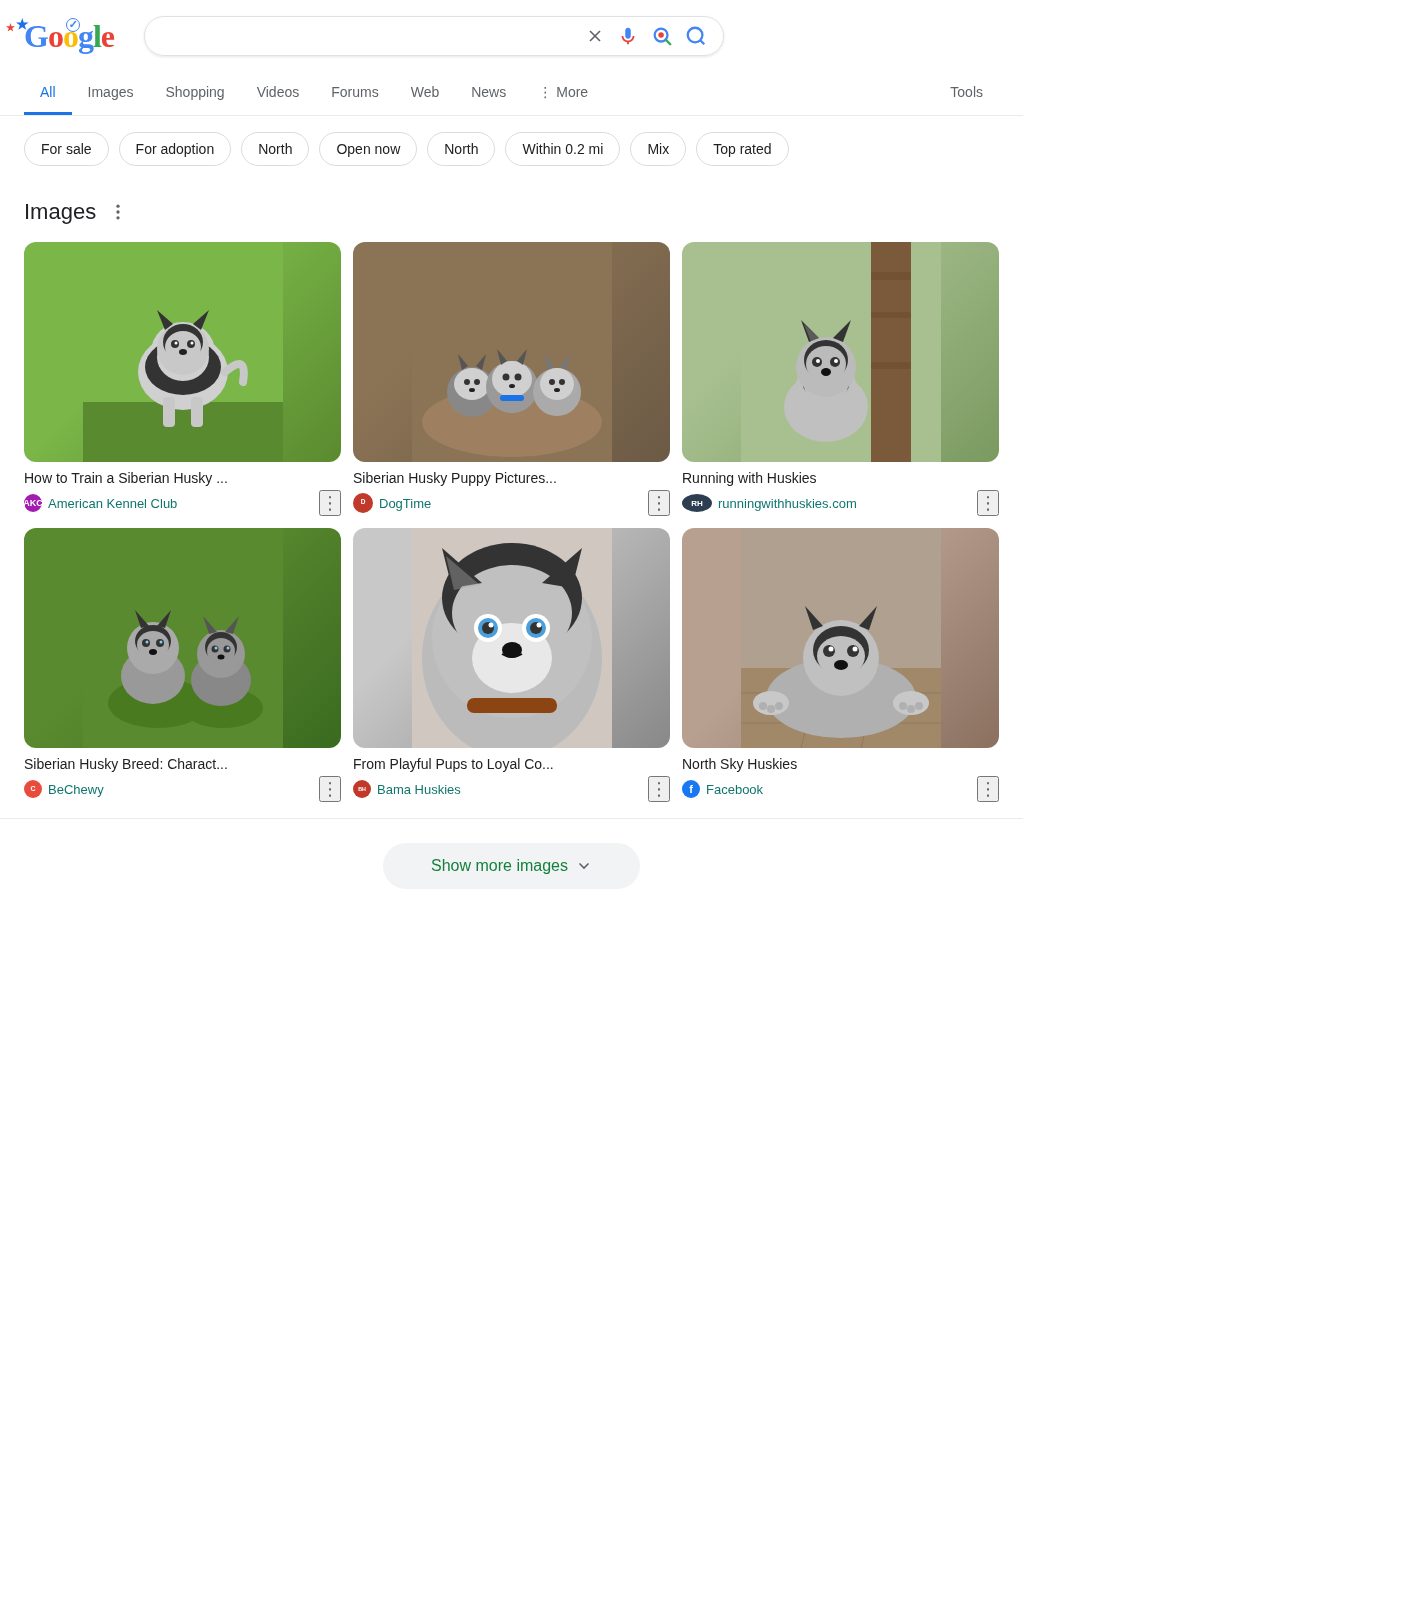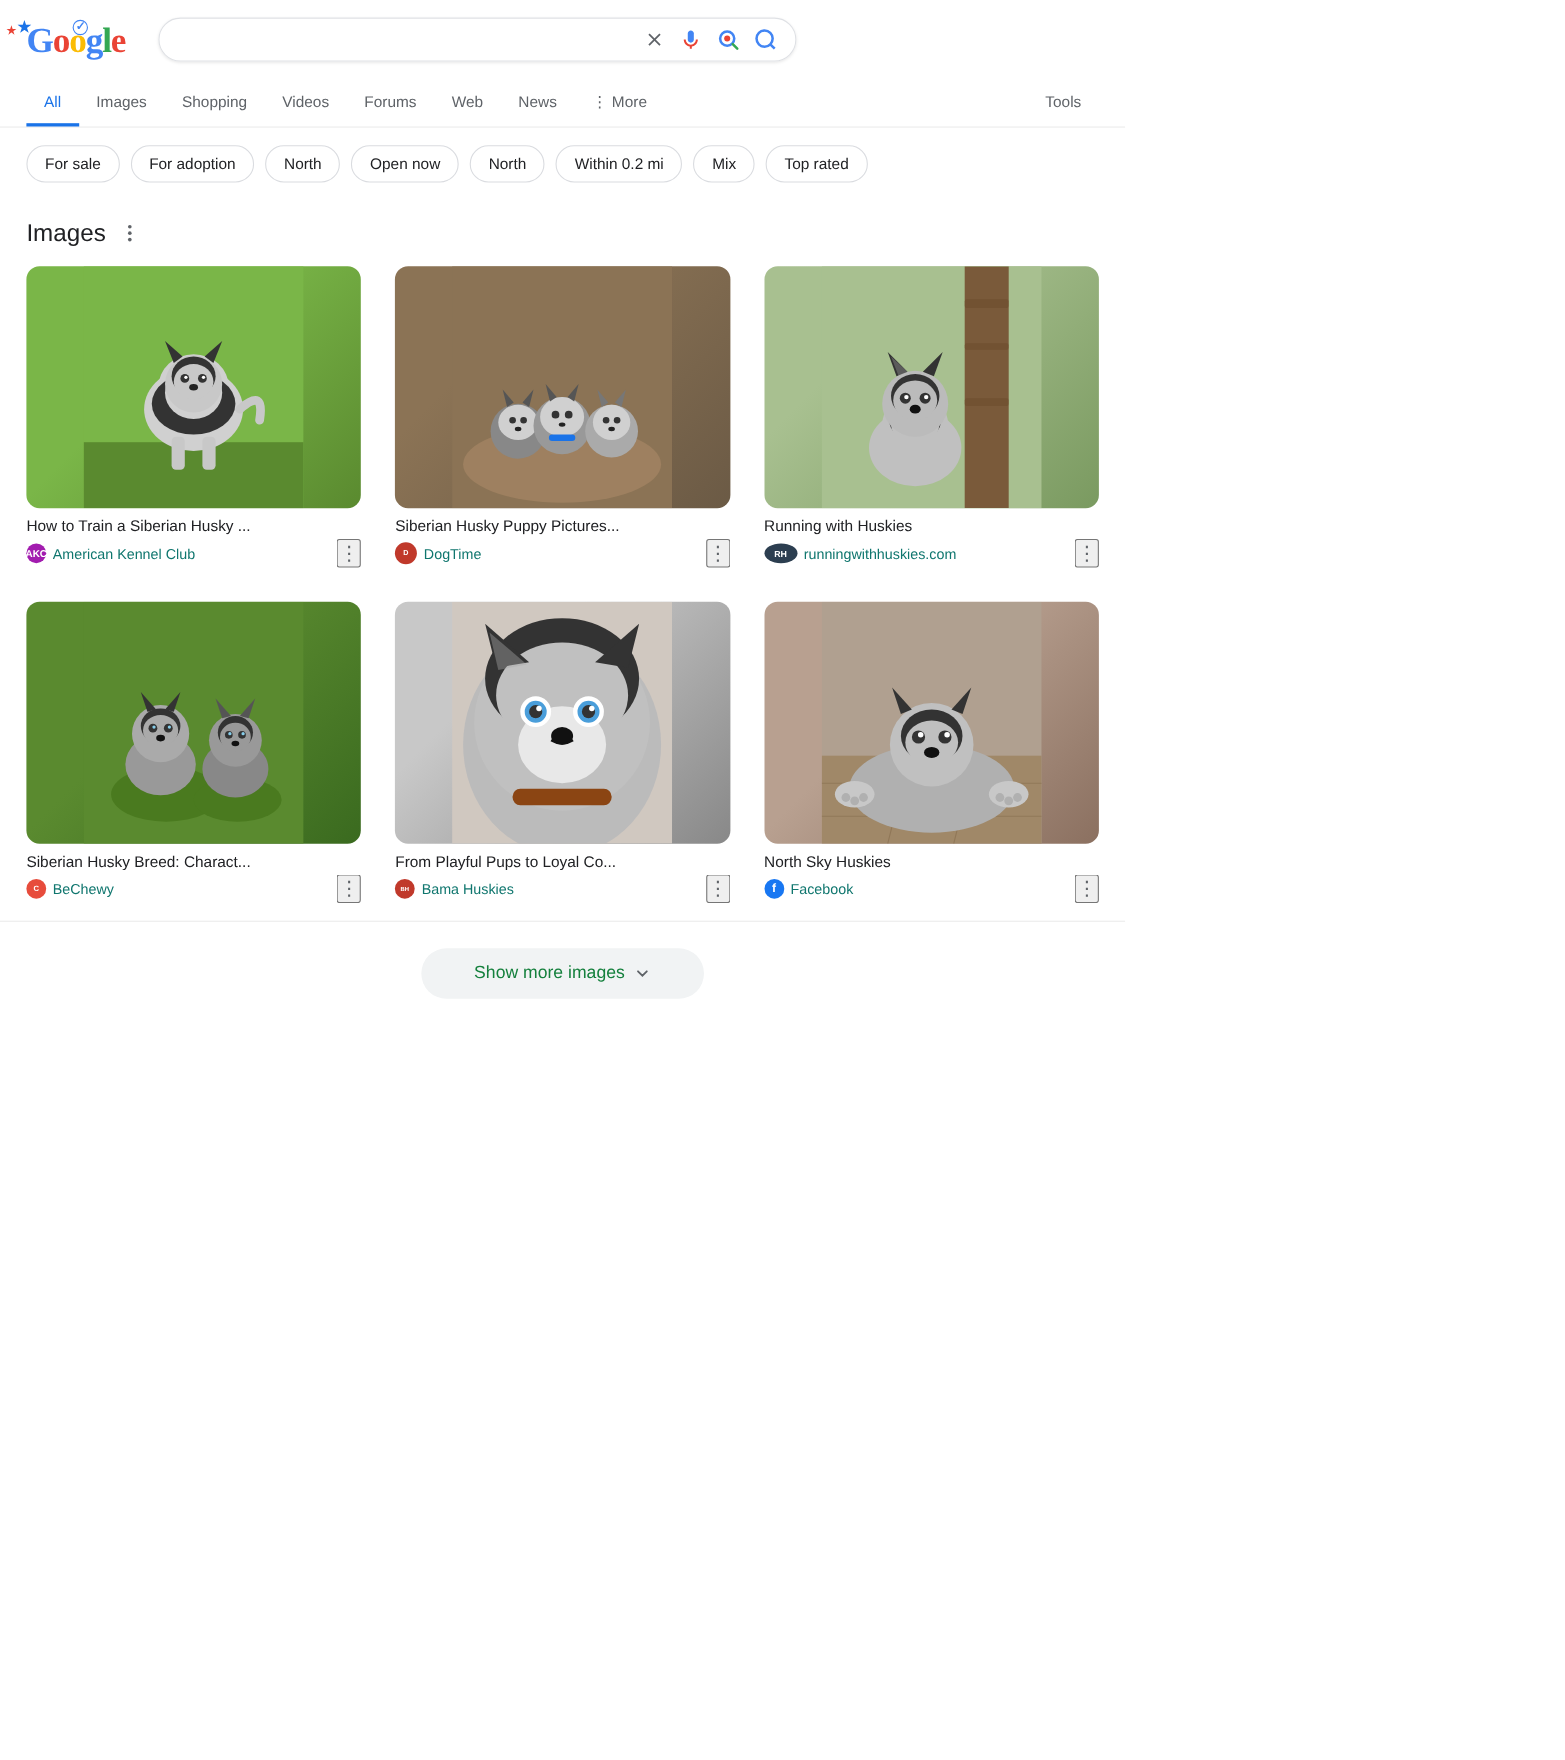--- a/index.html
+++ b/index.html
@@ -77,21 +77,21 @@
       border: none;
       cursor: pointer;
       font-size: 20px;
       color: #5f6368;
       padding: 4px;
       border-radius: 50%;
       display: flex;
       align-items: center;
     }
 
-    .image-grid { display: grid; grid-template-columns: repeat(3, 1fr); gap: 31px; }
+    .image-grid { display: grid; grid-template-columns: repeat(3, 1fr); gap: 12px; }
     .image-card { cursor: pointer; }
     .image-placeholder {
       width: 100%;
       height: 220px;
       border-radius: 12px;
       display: flex;
       align-items: center;
       justify-content: center;
       font-size: 40px;
       overflow: hidden;

